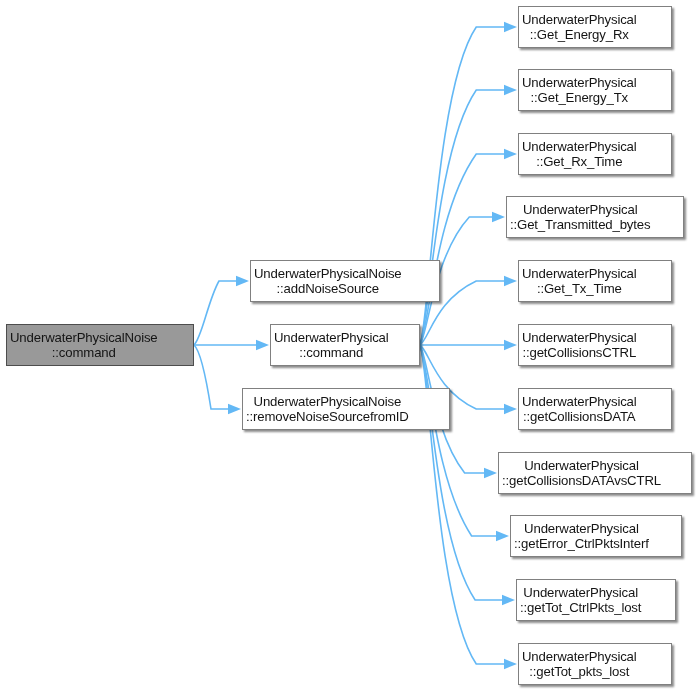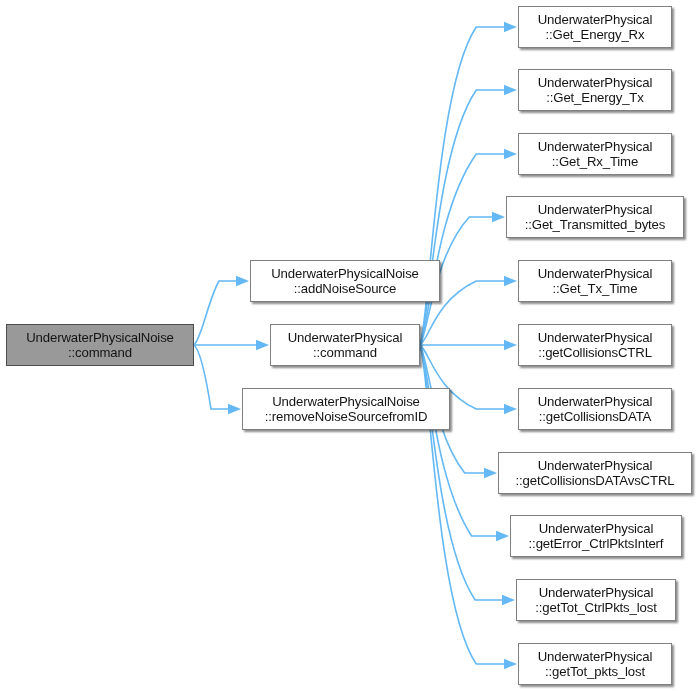--- a/index.html
+++ b/index.html
@@ -22,21 +22,20 @@
     top: 0;
     width: 697px;
     height: 691px;
     pointer-events: none;
   }
   .node {
     position: absolute;
     box-sizing: border-box;
     display: flex;
     align-items: center;
-    justify-content: center;
     text-align: center;
     border: 1px solid #808080;
     background: #ffffff;
     color: #141414;
     font-size: 13.2px;
     line-height: 15.5px;
     letter-spacing: -0.15px;
     box-shadow: 2px 2px 2px rgba(0,0,0,0.45);
     z-index: 5;
   }

